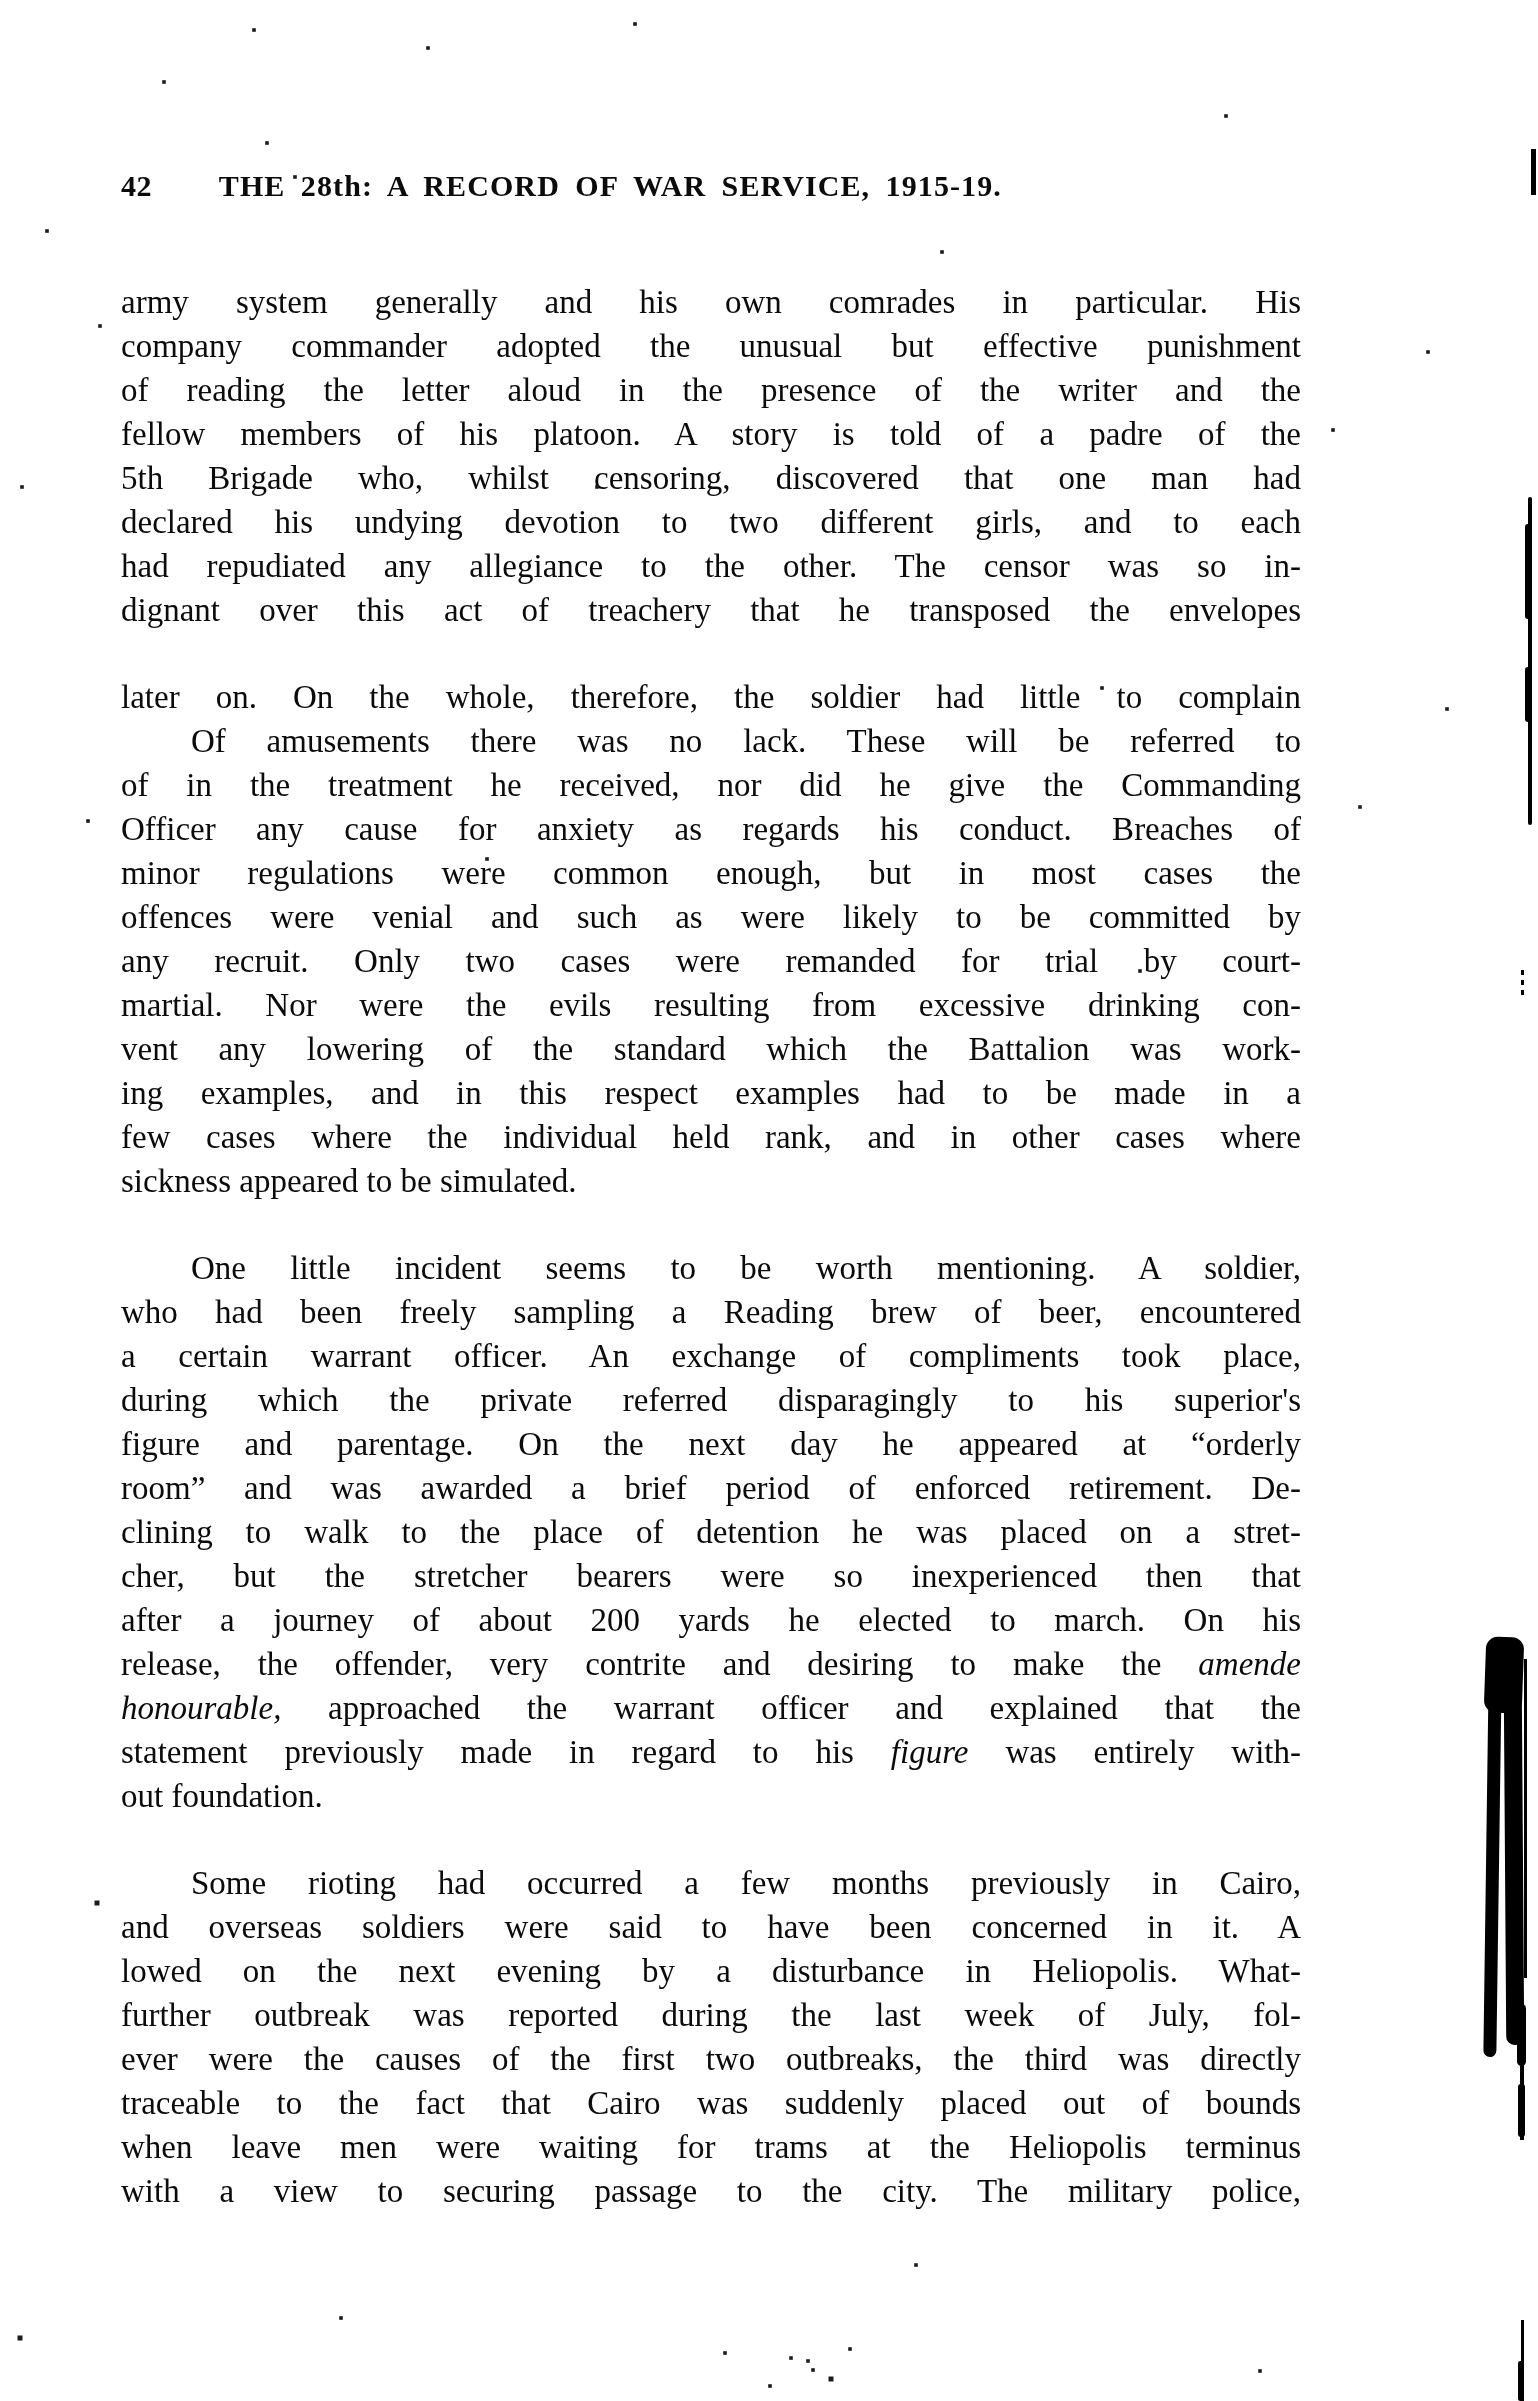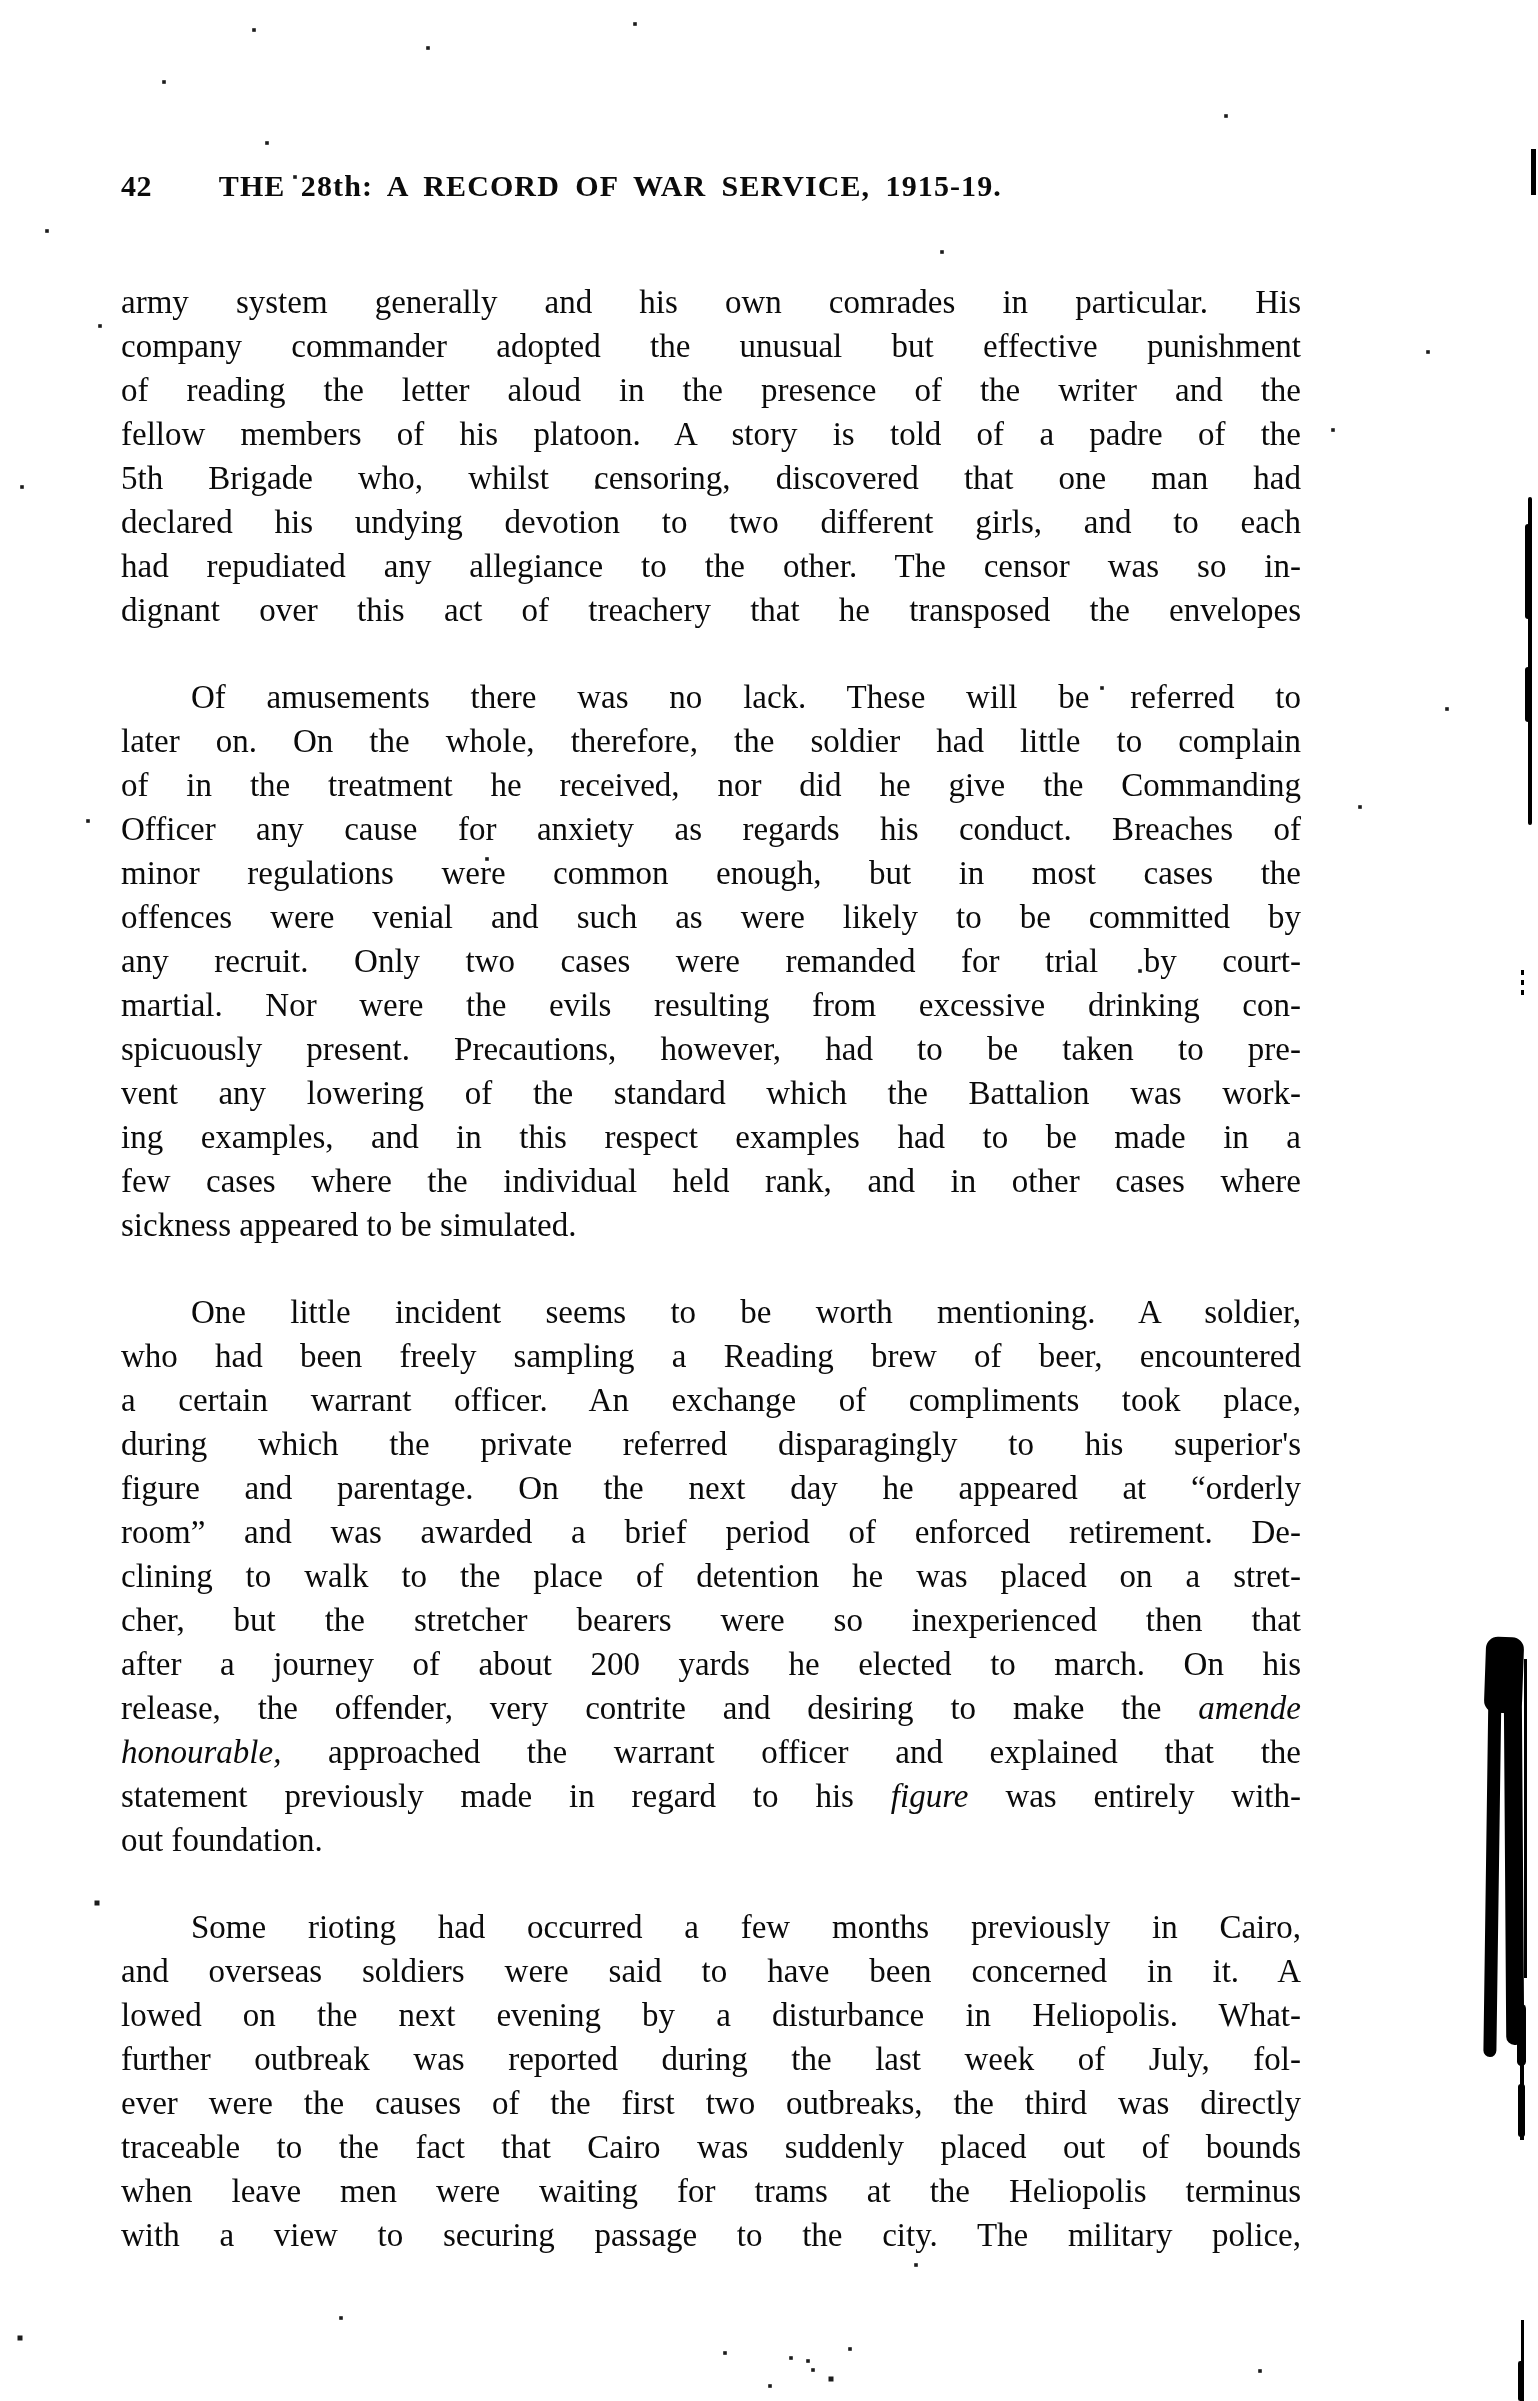--- a/index.html
+++ b/index.html
@@ -77,29 +77,28 @@
         <div class="line"><span>army system generally and his own comrades in particular. His</span></div>
         <div class="line"><span>company commander adopted the unusual but effective punishment</span></div>
         <div class="line"><span>of reading the letter aloud in the presence of the writer and the</span></div>
         <div class="line"><span>fellow members of his platoon. A story is told of a padre of the</span></div>
         <div class="line"><span>5th Brigade who, whilst censoring, discovered that one man had</span></div>
         <div class="line"><span>declared his undying devotion to two different girls, and to each</span></div>
         <div class="line"><span>had repudiated any allegiance to the other. The censor was so in-</span></div>
         <div class="line"><span>dignant over this act of treachery that he transposed the envelopes</span></div>
       </div>
       <div class="paragraph">
+        <div class="line"><span>later on. On the whole, therefore, the soldier had little to complain</span></div>
         <div class="line firstline"><span>Of amusements there was no lack. These will be referred to</span></div>
-        <div class="line"><span>later on. On the whole, therefore, the soldier had little to complain</span></div>
         <div class="line"><span>of in the treatment he received, nor did he give the Commanding</span></div>
         <div class="line"><span>Officer any cause for anxiety as regards his conduct. Breaches of</span></div>
         <div class="line"><span>minor regulations were common enough, but in most cases the</span></div>
         <div class="line"><span>offences were venial and such as were likely to be committed by</span></div>
         <div class="line"><span>any recruit. Only two cases were remanded for trial by court-</span></div>
         <div class="line"><span>martial. Nor were the evils resulting from excessive drinking con-</span></div>
-        <div class="line"><span>spicuously present. Precautions, however, had to be taken to pre-</span></div>
         <div class="line"><span>vent any lowering of the standard which the Battalion was work-</span></div>
         <div class="line"><span>ing examples, and in this respect examples had to be made in a</span></div>
         <div class="line"><span>few cases where the individual held rank, and in other cases where</span></div>
         <div class="line lastline"><span>sickness appeared to be simulated.</span></div>
       </div>
       <div class="paragraph">
         <div class="line firstline"><span>One little incident seems to be worth mentioning. A soldier,</span></div>
         <div class="line"><span>who had been freely sampling a Reading brew of beer, encountered</span></div>
         <div class="line"><span>a certain warrant officer. An exchange of compliments took place,</span></div>
         <div class="line"><span>during which the private referred disparagingly to his superior's</span></div>

